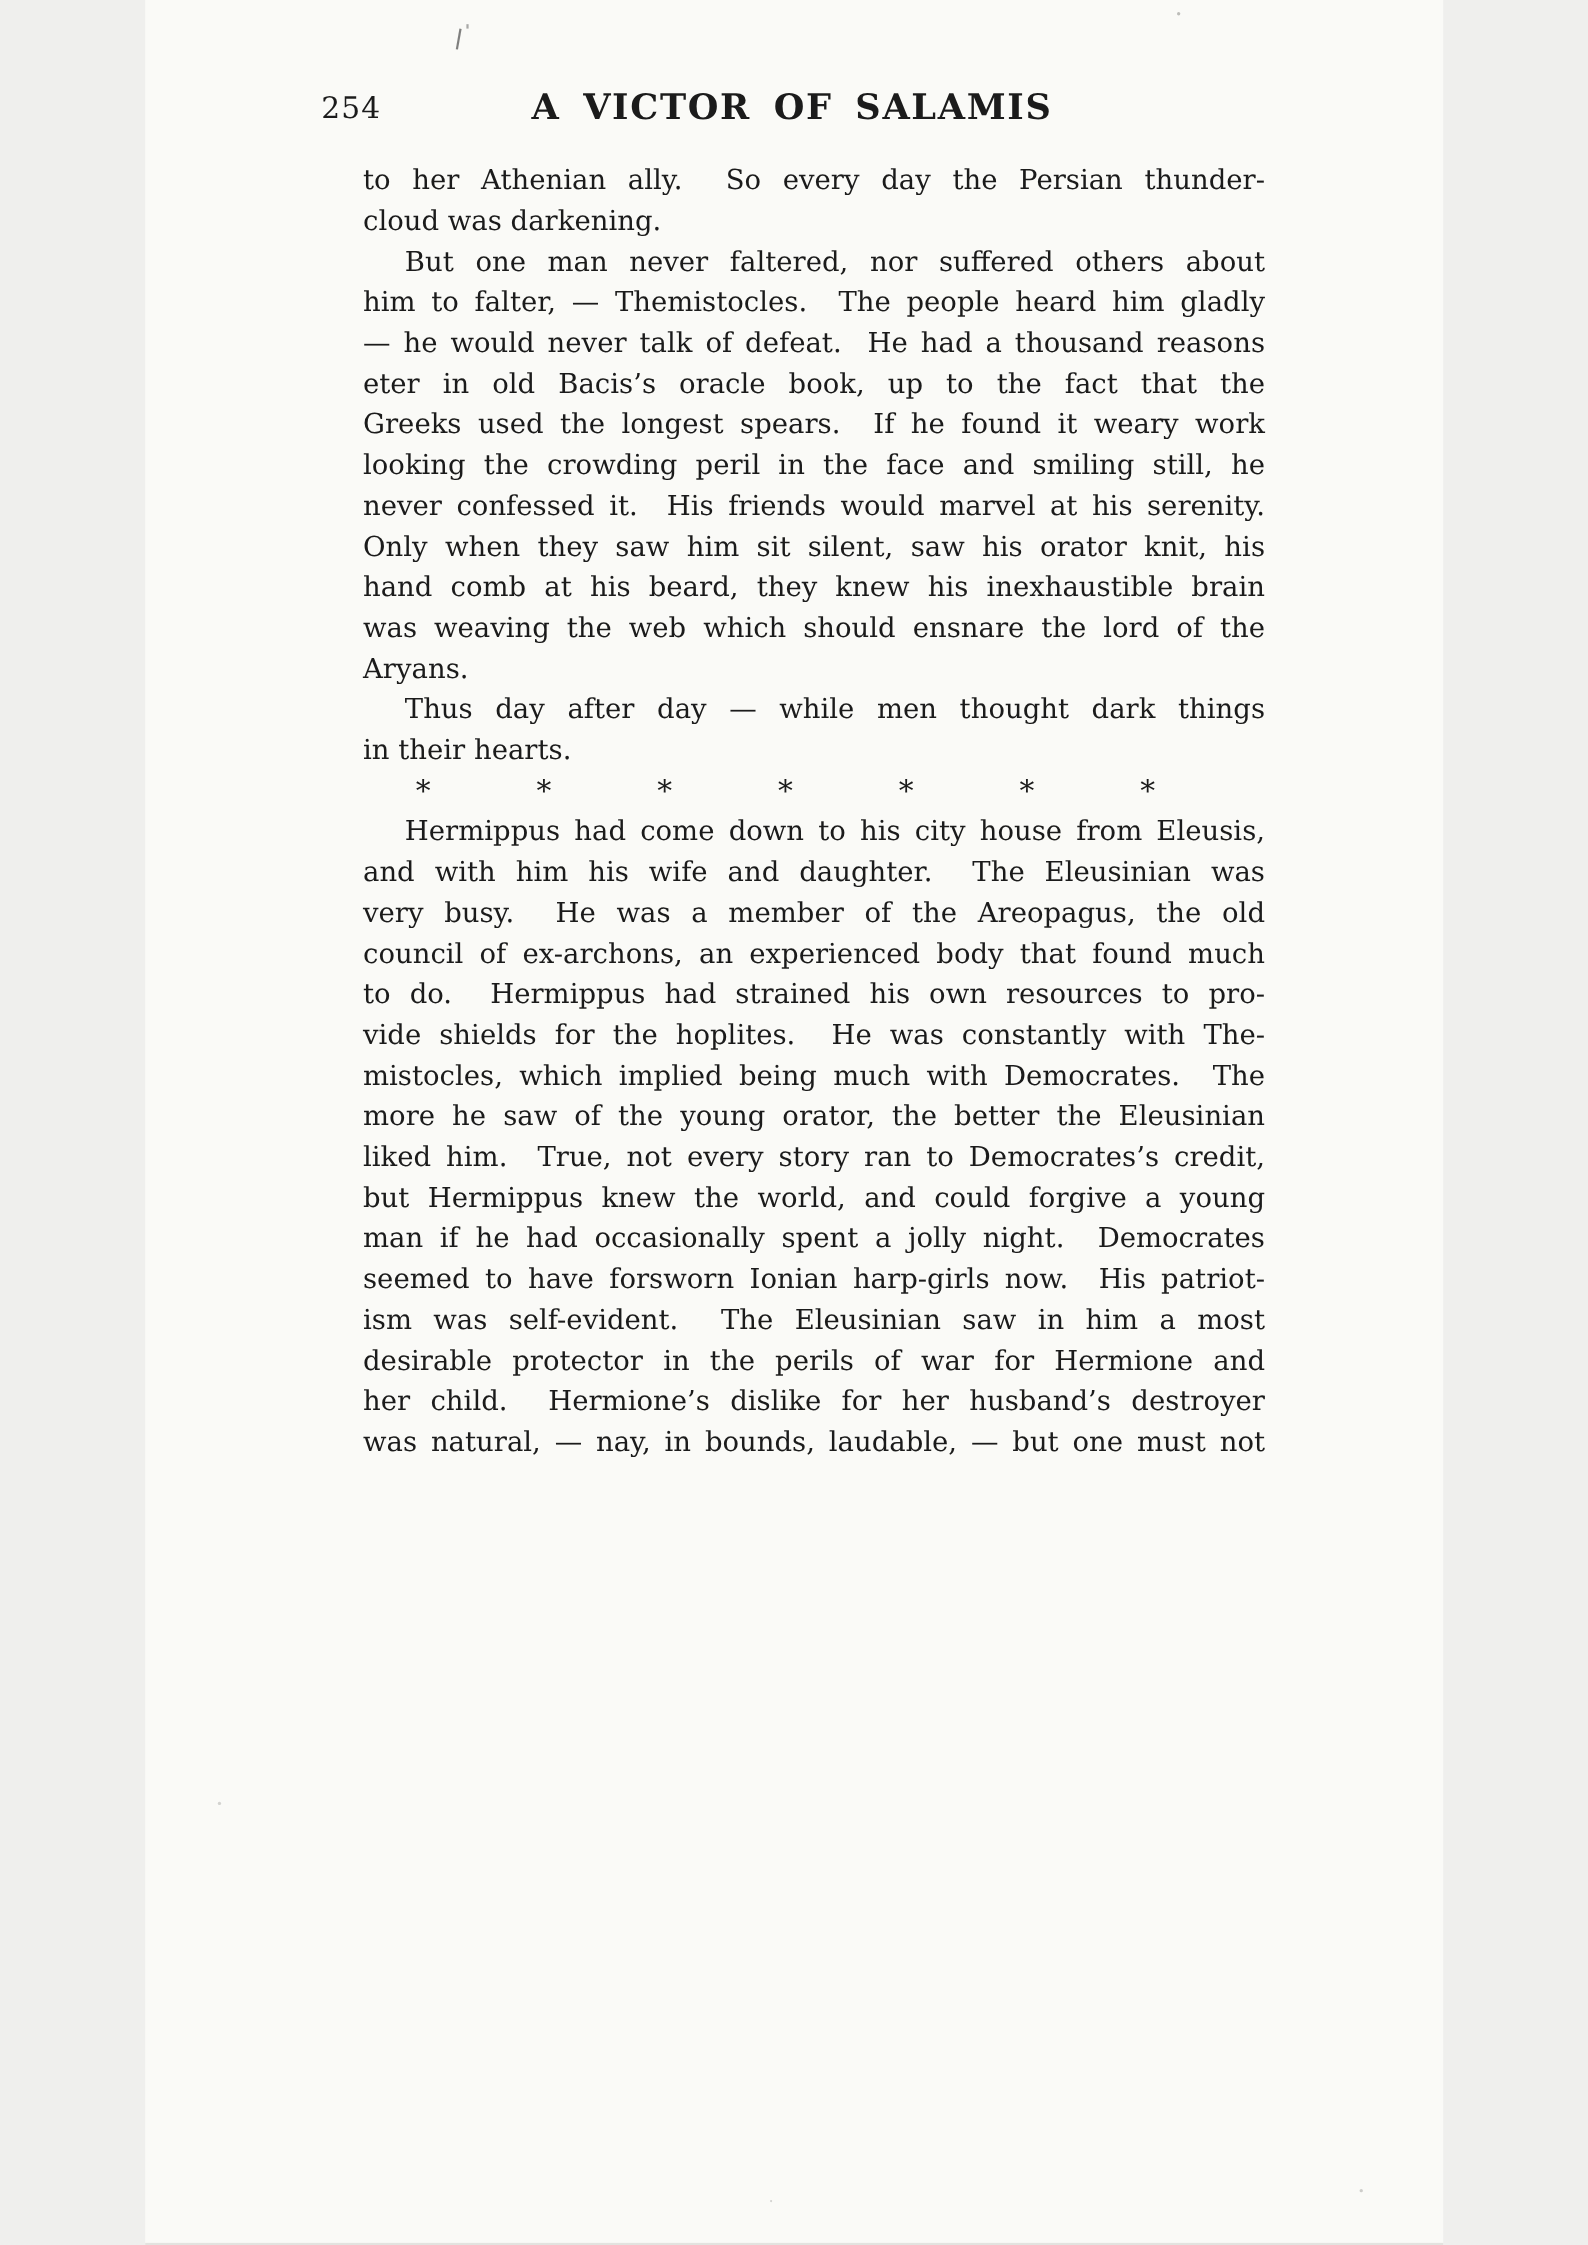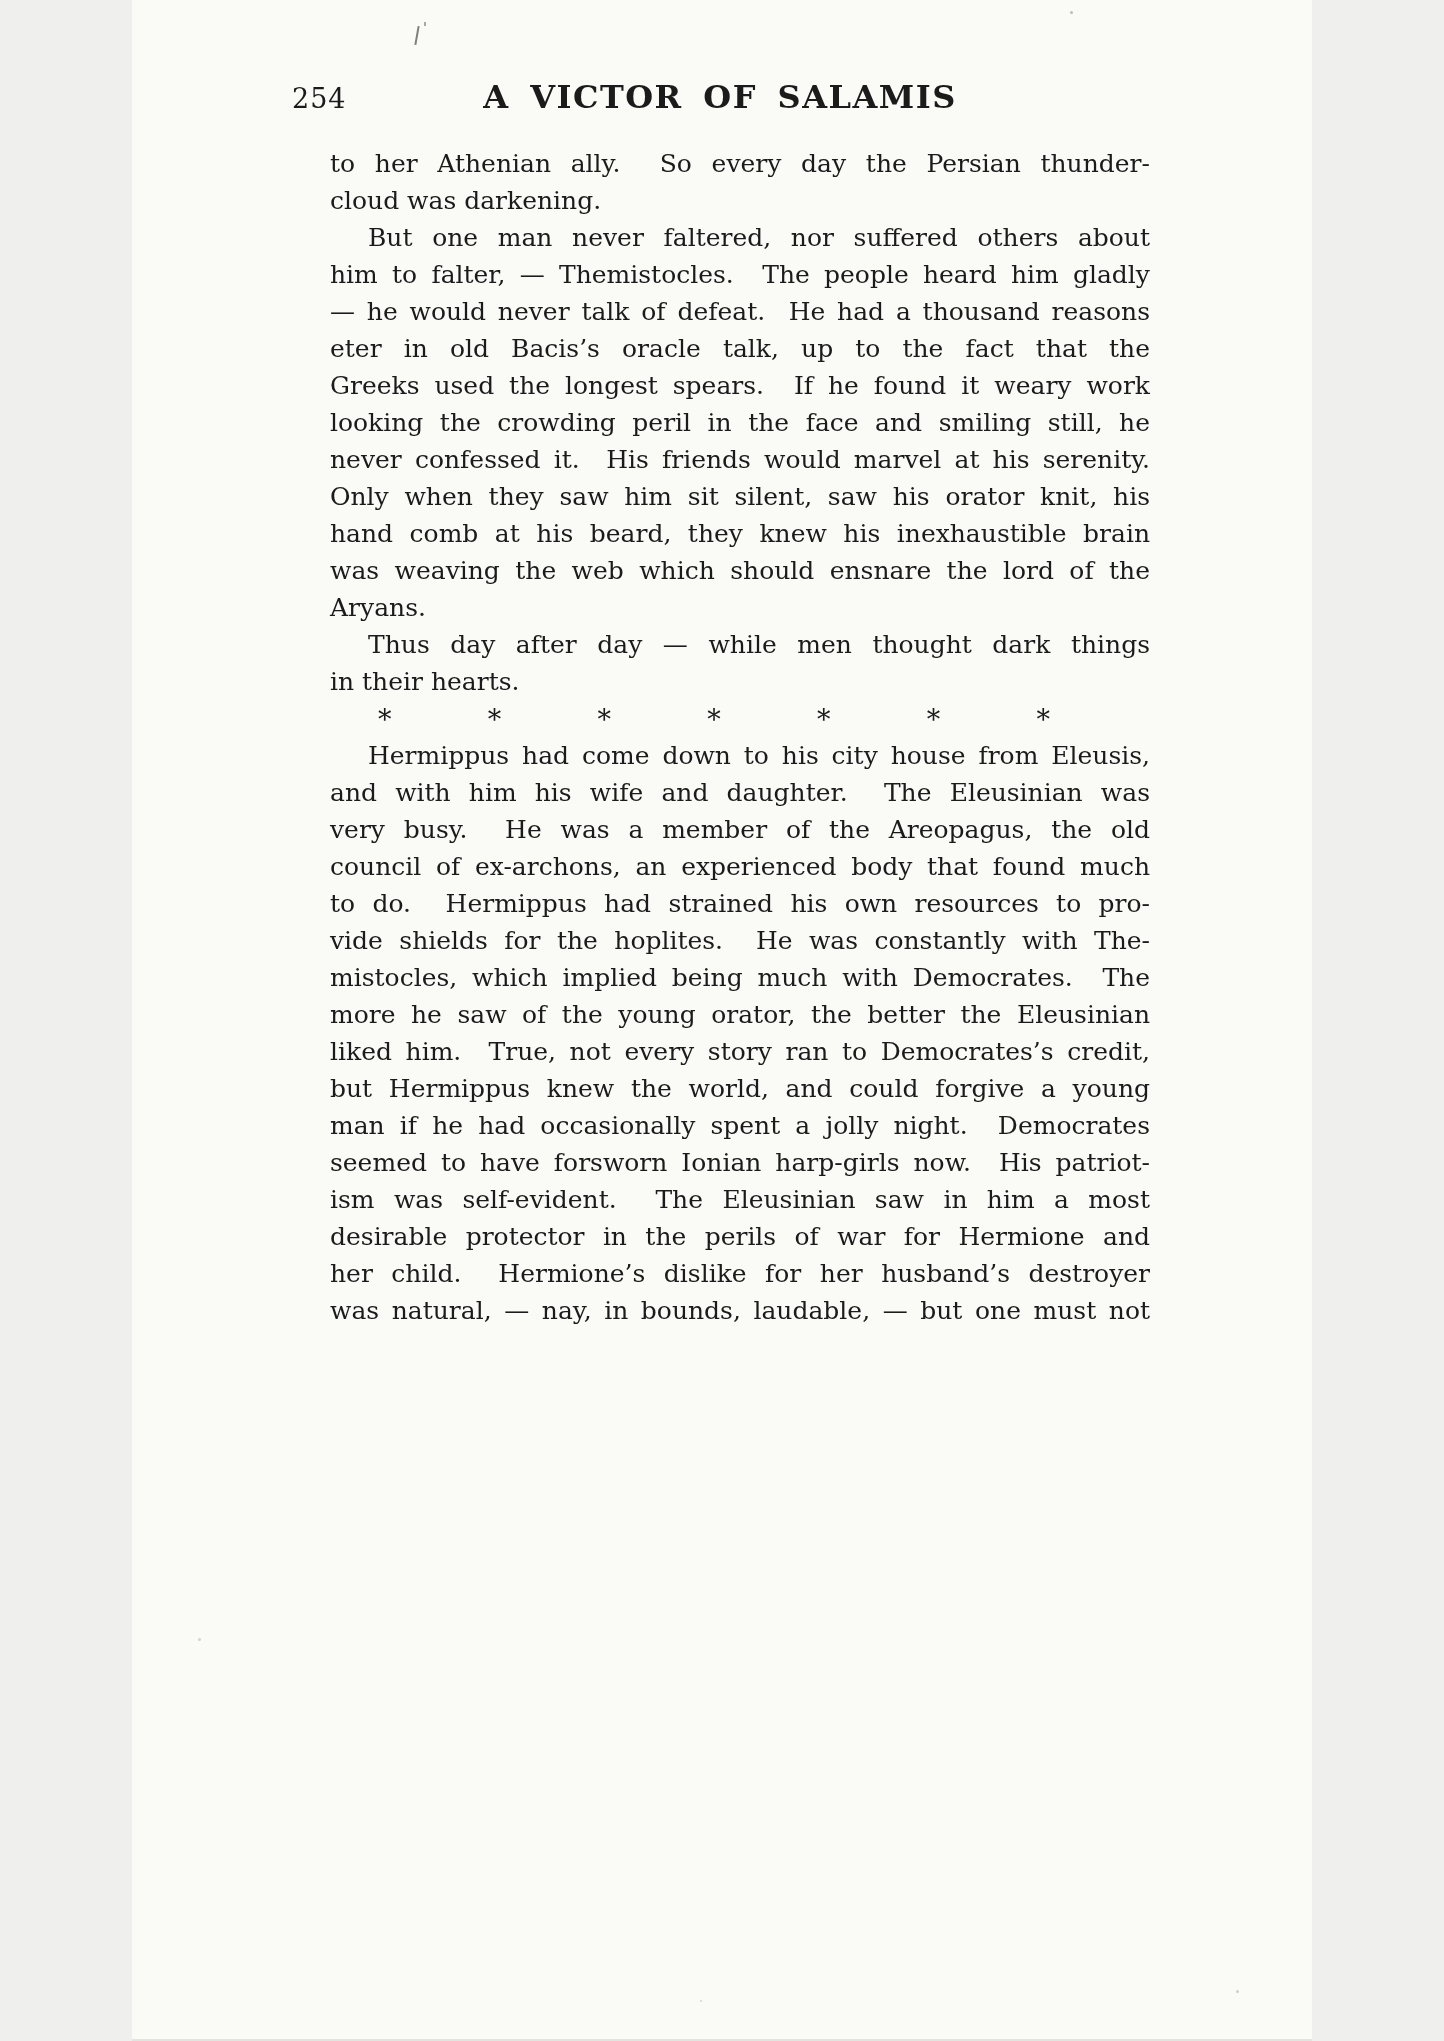--- a/index.html
+++ b/index.html
@@ -103,21 +103,21 @@
     <span class="page-number">254</span>
     <h1 class="book-title">A VICTOR OF SALAMIS</h1>
   </header>
 
   <main class="text-block">
     <div class="line">to her Athenian ally.&nbsp; So every day the Persian thunder-</div>
     <div class="line endpara">cloud was darkening.</div>
     <div class="line indent">But one man never faltered, nor suffered others about</div>
     <div class="line">him to falter, — Themistocles.&nbsp; The people heard him gladly</div>
     <div class="line">— he would never talk of defeat.&nbsp; He had a thousand reasons</div>
-    <div class="line">eter in old Bacis’s oracle talk, up to the fact that the</div>
+    <div class="line">eter in old Bacis’s oracle book, up to the fact that the</div>
     <div class="line">Greeks used the longest spears.&nbsp; If he found it weary work</div>
     <div class="line">looking the crowding peril in the face and smiling still, he</div>
     <div class="line">never confessed it.&nbsp; His friends would marvel at his serenity.</div>
     <div class="line">Only when they saw him sit silent, saw his orator knit, his</div>
     <div class="line">hand comb at his beard, they knew his inexhaustible brain</div>
     <div class="line">was weaving the web which should ensnare the lord of the</div>
     <div class="line endpara">Aryans.</div>
     <div class="line indent">Thus day after day — while men thought dark things</div>
     <div class="line endpara">in their hearts.</div>
 

